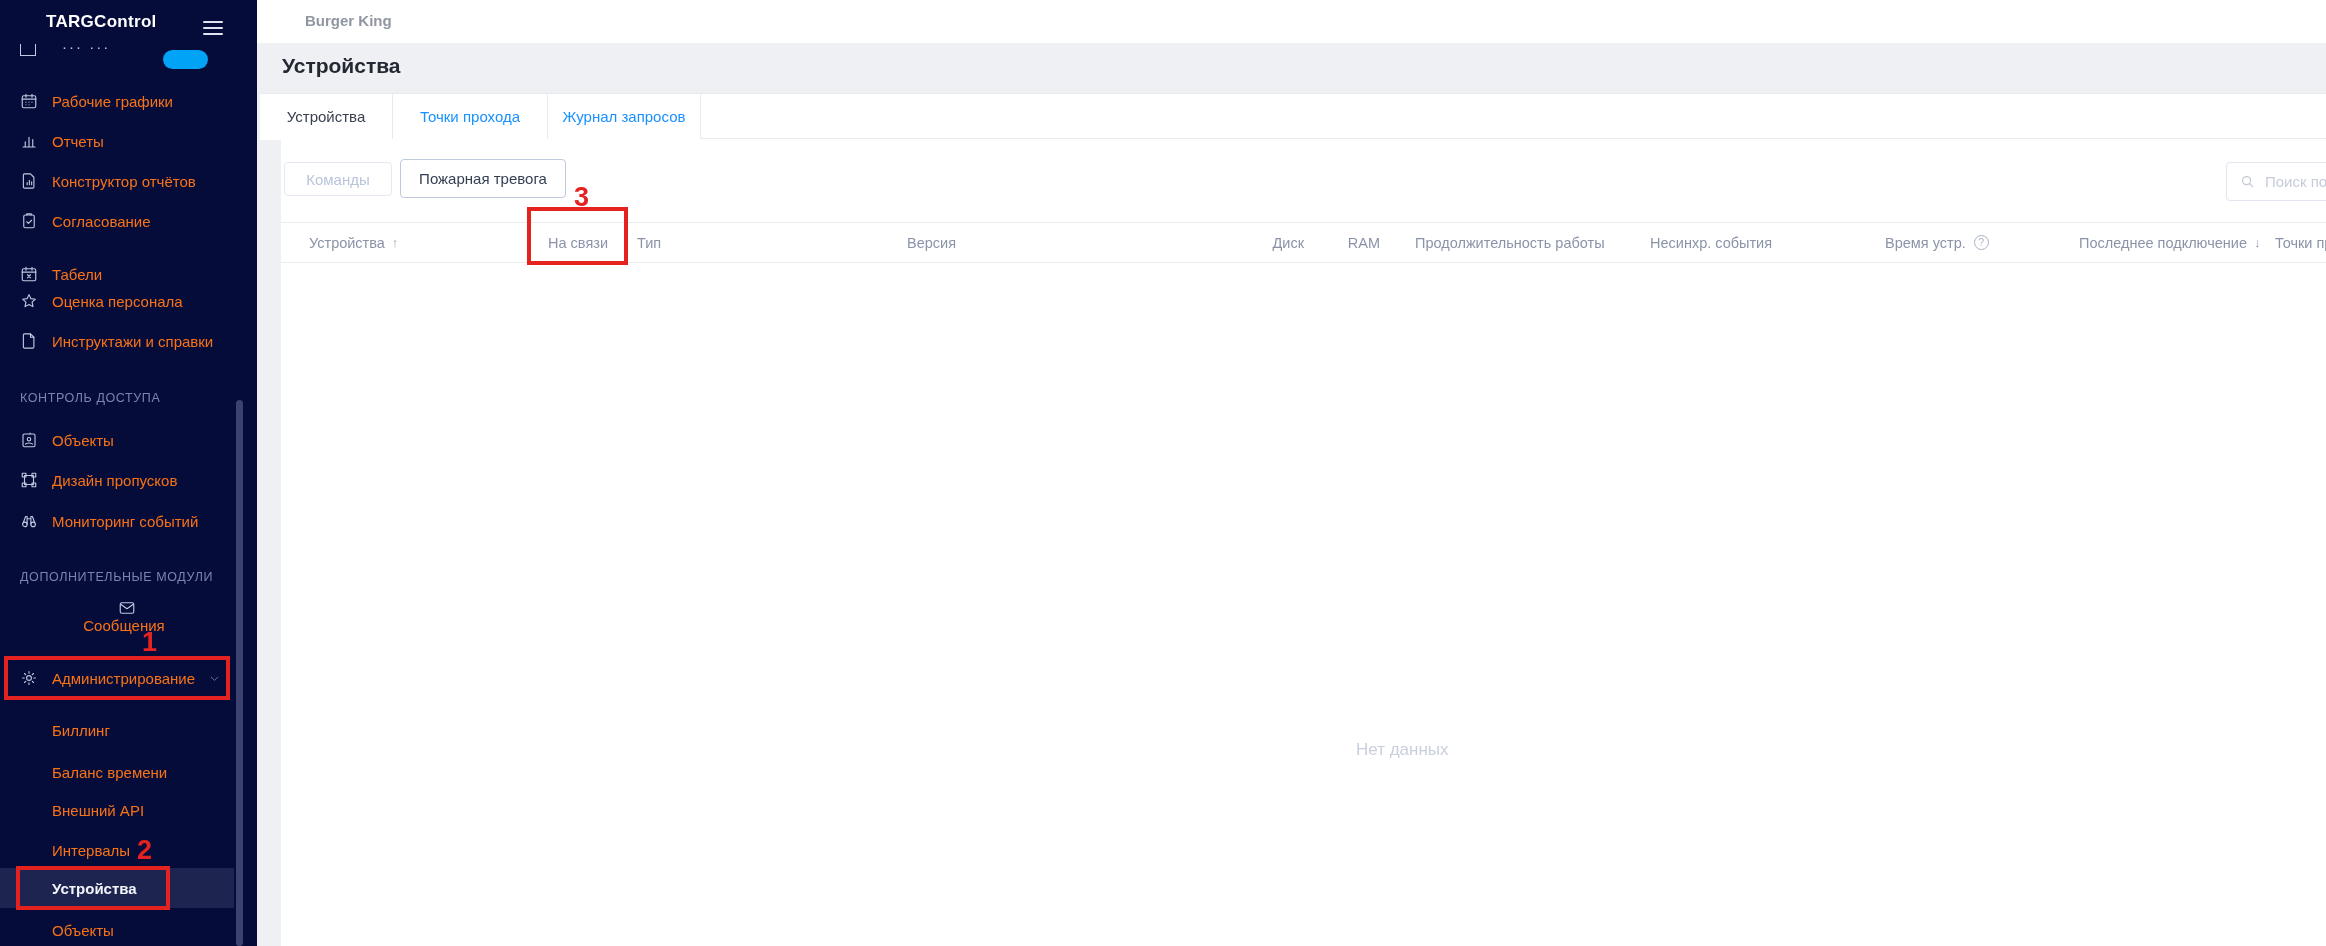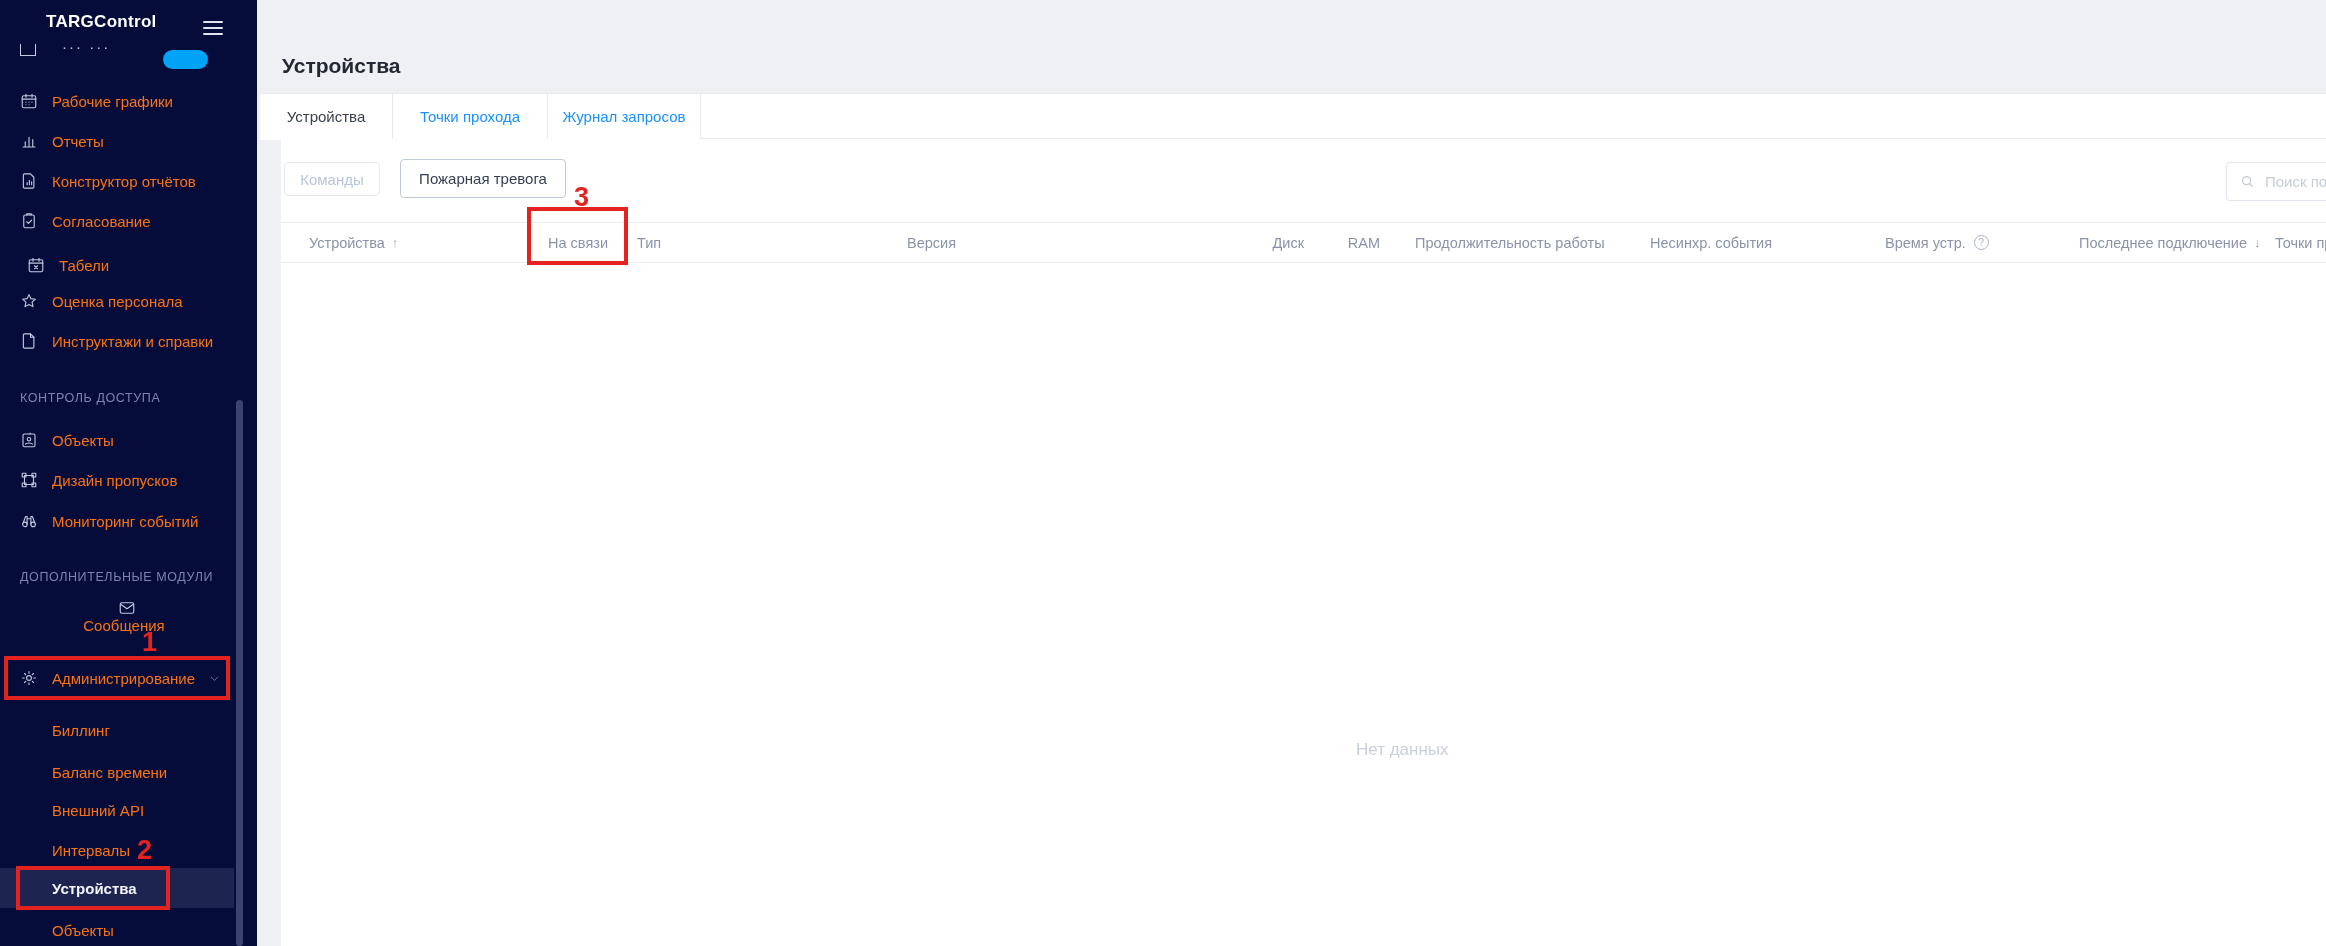--- a/index.html
+++ b/index.html
@@ -31,21 +31,21 @@
 
   
   .tabbar{position:absolute;left:260px;top:93px;width:2066px;height:46px;background:#ffffff;border-top:1px solid #e7eaef;display:flex;}
   .tab{height:46px;display:flex;align-items:center;justify-content:center;font-size:15px;color:#1890ff;border-right:1px solid #e7eaef;border-bottom:1px solid #e7eaef;cursor:pointer;background:#fff;}
   .tab.active{color:#39414f;border-bottom:1px solid transparent;}
   .tab-filler{flex:1;border-bottom:1px solid #e7eaef;}
 
   
   .content-panel{position:absolute;left:281px;top:139px;width:2045px;height:807px;background:#ffffff;}
   .btn{position:absolute;background:#fff;border-radius:4px;font-size:15px;display:flex;align-items:center;justify-content:center;cursor:pointer;}
-  .btn-commands{left:284px;top:162px;width:96px;height:34px;border:1px solid #e3e9f3;color:#b9c4da;cursor:not-allowed;}
+  .btn-commands{left:284px;top:162px;width:108px;height:34px;border:1px solid #e3e9f3;color:#b9c4da;cursor:not-allowed;}
   .btn-fire{left:400px;top:159px;width:166px;height:39px;border:1px solid #bfcbdd;color:#333f52;}
   .search-box{position:absolute;left:2226px;top:162px;width:130px;height:39px;border:1px solid #e1e5ee;border-radius:4px;background:#fff;display:flex;align-items:center;}
   .search-box .mag{margin-left:13px;color:#c3c9d6;flex:0 0 auto;display:flex;}
   .search-box input{border:none;outline:none;margin-left:8px;width:80px;font-size:15px;color:#5a6372;background:transparent;}
   .search-box input::placeholder{color:#c6ccd9;}
 
   
   .thead{position:absolute;left:281px;top:222px;height:41px;display:flex;border-top:1px solid #e9ebf1;border-bottom:1px solid #e9ebf1;background:#fff;}
   .th{height:39px;display:flex;align-items:center;font-size:14.5px;color:#8a93a8;white-space:nowrap;}
   .th .arrow{margin-left:7px;font-size:13px;color:#98a0b3;}
@@ -116,21 +116,21 @@
         <div class="srow" style="top: 201px;">
           <span class="sicon">
             <svg width="18" height="18" viewBox="0 0 24 24" fill="none" stroke="currentColor" stroke-width="1.5" stroke-linecap="round" stroke-linejoin="round">
               <rect x="5" y="4" width="14" height="17" rx="2"></rect>
               <path d="M9 4V2.5h6V4"></path>
               <path d="M9 13l2.2 2.2L15.5 11"></path>
             </svg>
           </span>
           <span class="slabel">Согласование</span>
         </div>
-        <div class="srow" style="top: 245px; margin-left: 7px;">
+        <div class="srow" style="top: 254px;">
           <span class="sicon">
             <svg width="18" height="18" viewBox="0 0 24 24" fill="none" stroke="currentColor" stroke-width="1.5" stroke-linecap="round" stroke-linejoin="round">
               <rect x="3" y="5" width="18" height="16" rx="2"></rect>
               <path d="M3 9.5h18M8 3v4M16 3v4M10 13l4 4M14 13l-4 4"></path>
             </svg>
           </span>
           <span class="slabel">Табели</span>
         </div>
         <div class="srow" style="top: 281px;">
           <span class="sicon">
@@ -222,20 +222,23 @@
           <span class="slabel">Устройства</span>
         </div>
         <div class="srow sub" style="top: 910px;">
           <span class="slabel">Объекты</span>
         </div>
       </div>
 
     <div class="sb-thumb"></div>
   </aside>
 
+  <div class="topbar">
+    <div class="breadcrumb">Burger King</div>
+  </div>
 
   <div class="page-title">Устройства</div>
 
   <div class="tabbar" id="tabbar">
       <div class="tab active" style="width: 133px;">Устройства</div>
       <div class="tab" style="width: 155px;">Точки прохода</div>
       <div class="tab" style="width: 153px;">Журнал запросов</div>
       <div class="tab-filler"></div>
     </div>
 

